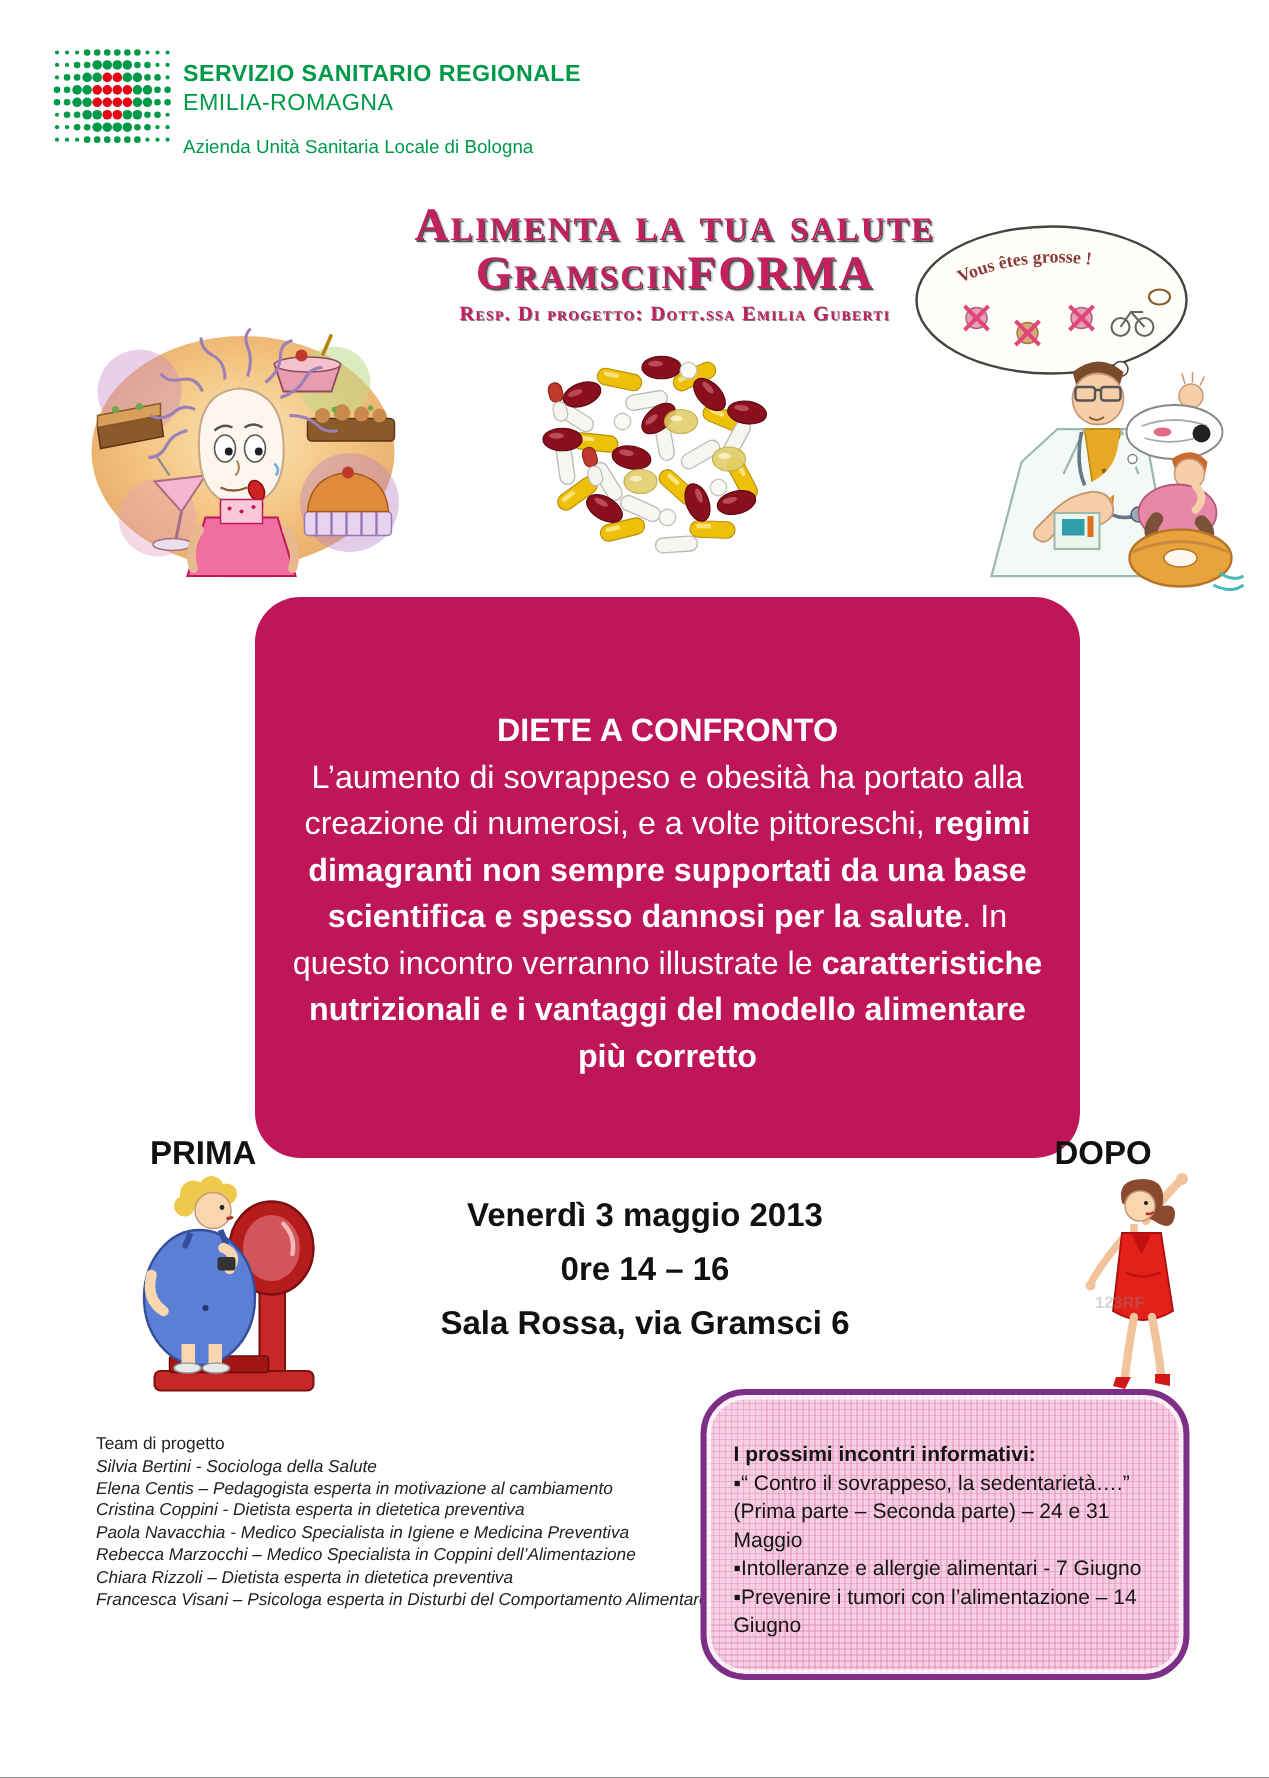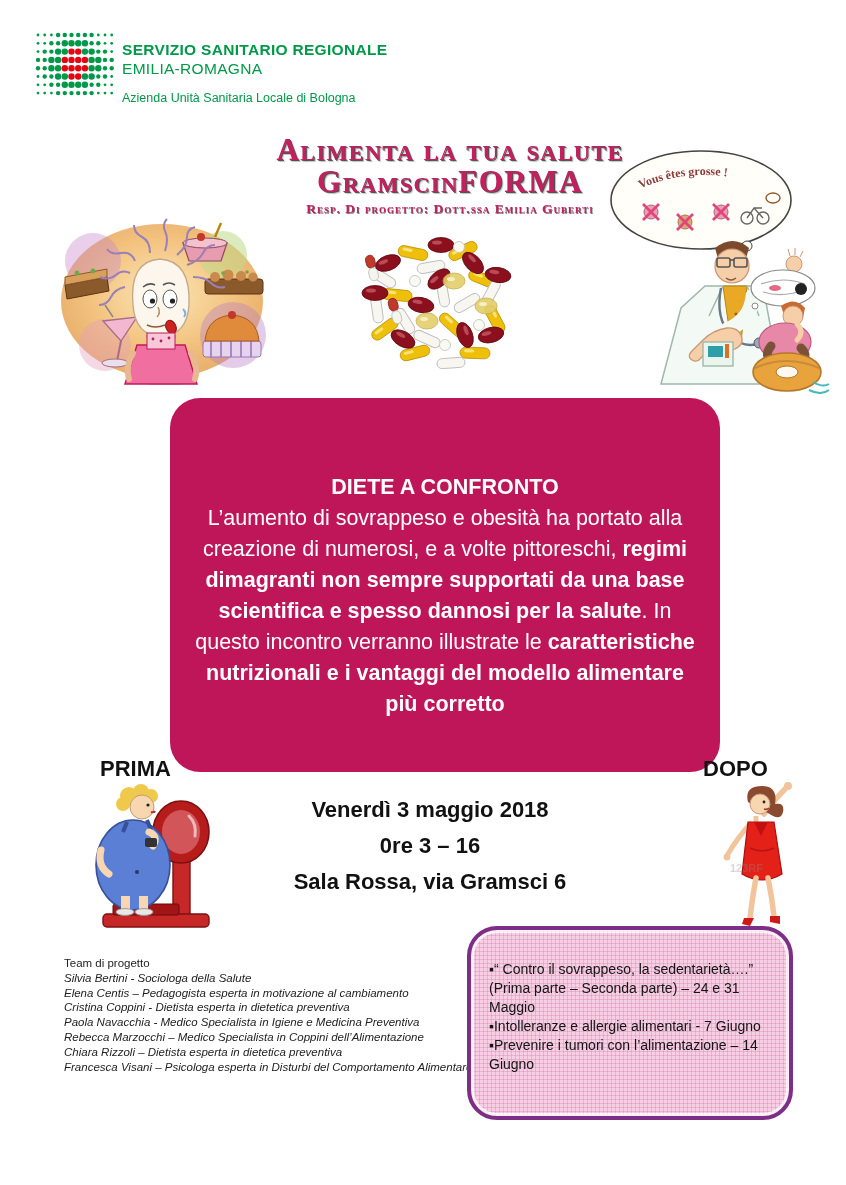--- a/index.html
+++ b/index.html
@@ -525,22 +525,22 @@
         <circle cx="52" cy="92" r="2" fill="#24376E"></circle>
         <rect x="36" y="116" width="9" height="16" fill="#F8D7B0"></rect>
         <rect x="54" y="116" width="9" height="16" fill="#F8D7B0"></rect>
         <ellipse cx="40" cy="132" rx="9" ry="3.4" fill="#E8E8E8" stroke="#999"></ellipse>
         <ellipse cx="59" cy="132" rx="9" ry="3.4" fill="#E8E8E8" stroke="#999"></ellipse>
       </g>
     </svg>
   </div>
 
   <div class="abs event" style="left:230px;top:792px;width:400px;">
-    <div>Venerdì 3 maggio 2018</div>
-    <div>0re 3 – 16</div>
+    <div>Venerdì 3 maggio 2013</div>
+    <div>0re 14 – 16</div>
     <div>Sala Rossa, via Gramsci 6</div>
   </div>
 
   <div class="abs" style="left:700px;top:778px;">
     <svg width="110" height="154" viewBox="0 0 110 154">
       <path d="M64 36 Q76 20 86 10" stroke="#F2C49C" stroke-width="5.5" fill="none" stroke-linecap="round"></path>
       <circle cx="88" cy="8" r="4" fill="#F2C49C"></circle>
       <path d="M48 24 q-4 -16 14 -16 q16 0 13 18 q10 -2 8 8 q-2 8 -10 4 z" fill="#8A4A30"></path>
       <circle cx="60" cy="26" r="10" fill="#F8D7B0" stroke="#C89878" stroke-width="1"></circle>
       <circle cx="64" cy="24" r="1.4" fill="#222"></circle>
@@ -568,20 +568,21 @@
         <div class="member">Elena Centis – Pedagogista esperta in motivazione al cambiamento</div>
         <div class="member">Cristina Coppini - Dietista esperta in dietetica preventiva</div>
         <div class="member">Paola Navacchia - Medico Specialista in Igiene e Medicina Preventiva</div>
         <div class="member">Rebecca Marzocchi – Medico Specialista in Coppini dell’Alimentazione</div>
         <div class="member">Chiara Rizzoli – Dietista esperta in dietetica preventiva</div>
         <div class="member">Francesca Visani – Psicologa esperta in Disturbi del Comportamento Alimentare</div>
       </div>
   </div>
 
   <div class="abs pinkbox" style="left:467px;top:926px;width:326px;height:194px;">
+    <div class="pb-title">I prossimi incontri informativi:</div>
     <div>
         <div class="pb-item">▪“ Contro il sovrappeso, la sedentarietà….” (Prima parte – Seconda parte) – 24 e 31 Maggio</div>
         <div class="pb-item">▪Intolleranze e allergie alimentari  - 7 Giugno</div>
         <div class="pb-item">▪Prevenire i tumori con l’alimentazione – 14 Giugno</div>
       </div>
   </div>
 
 </div>
 
 </body></html>

